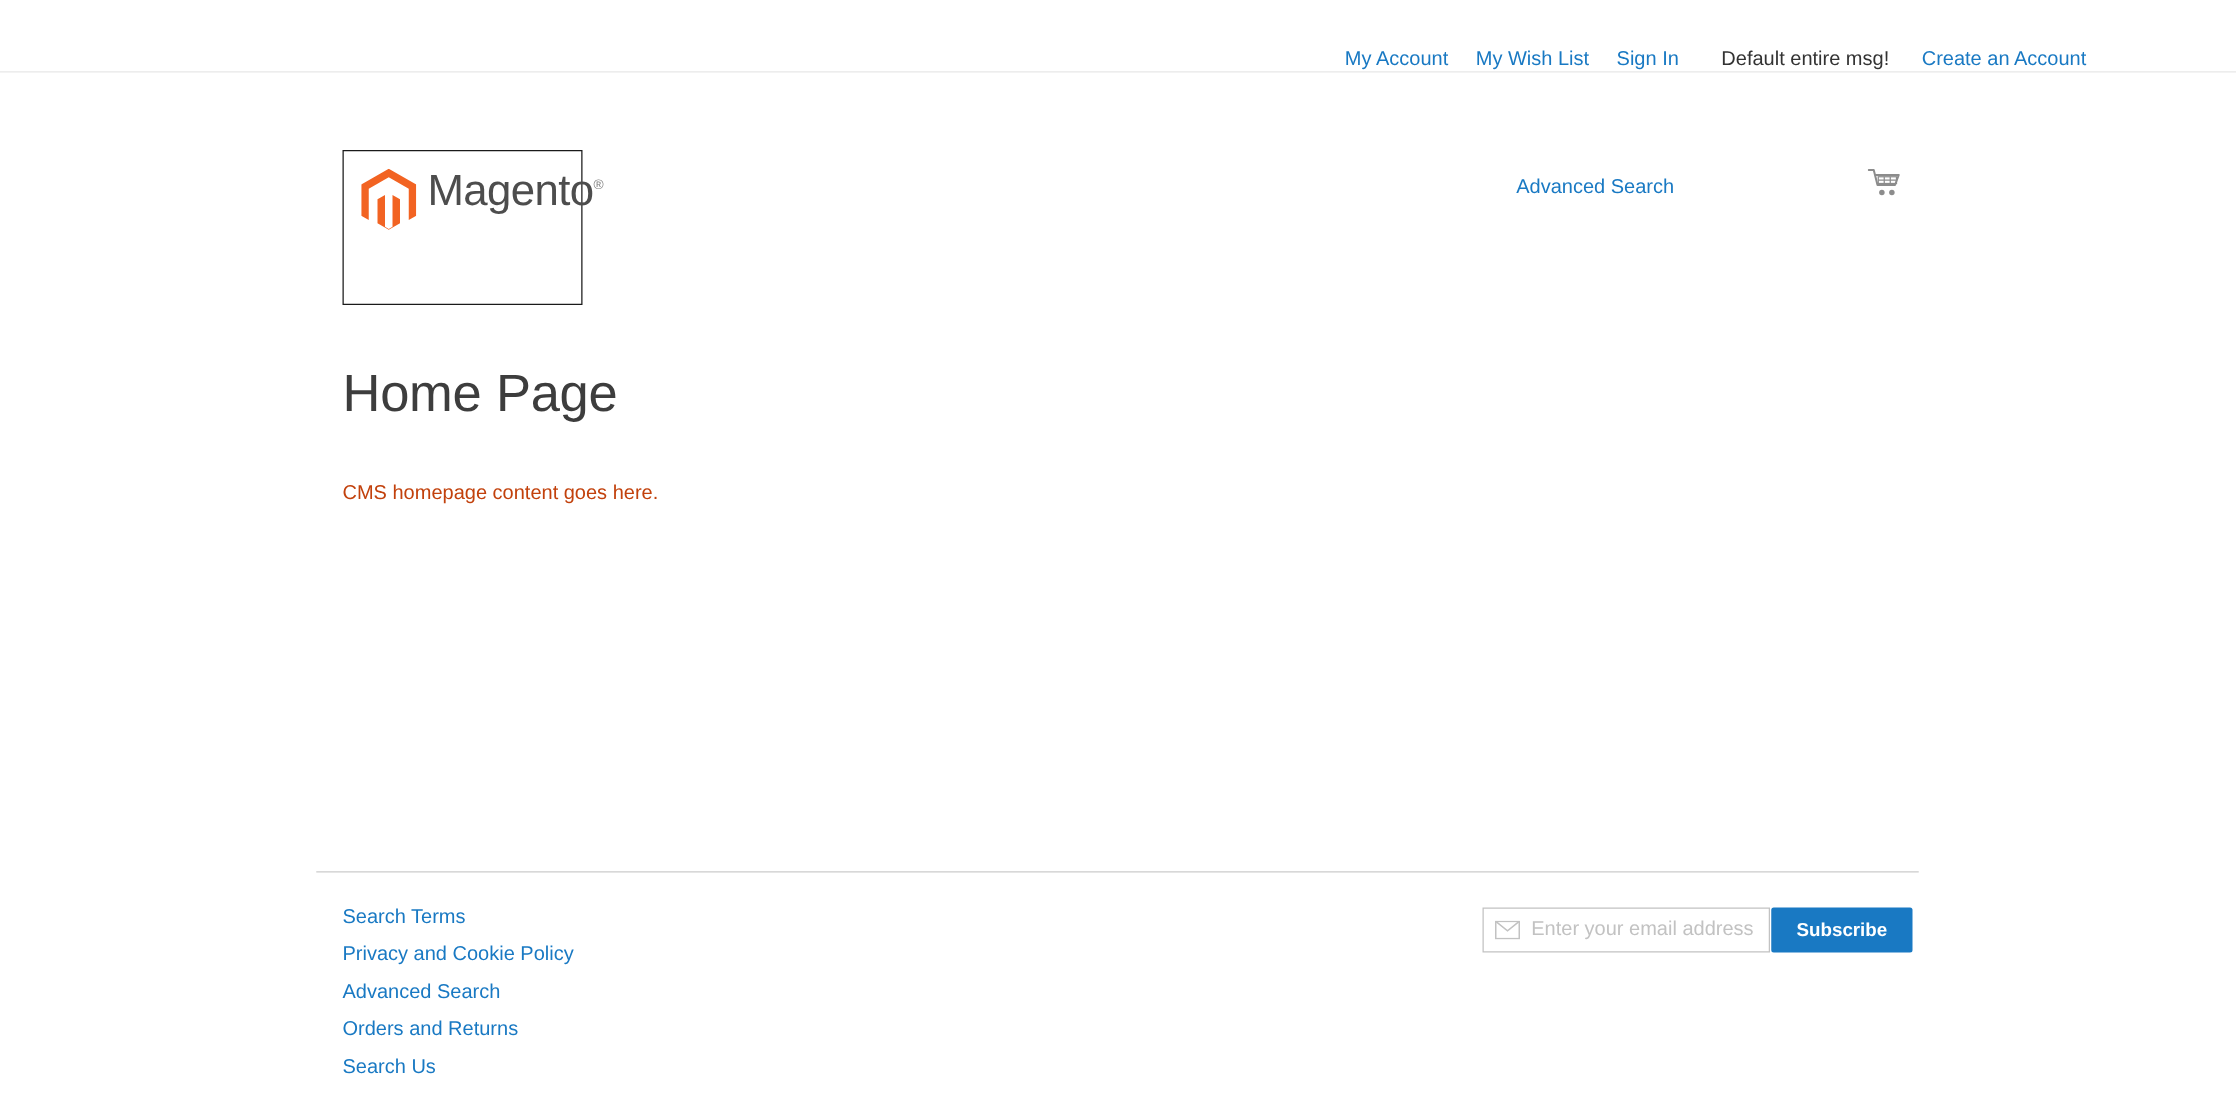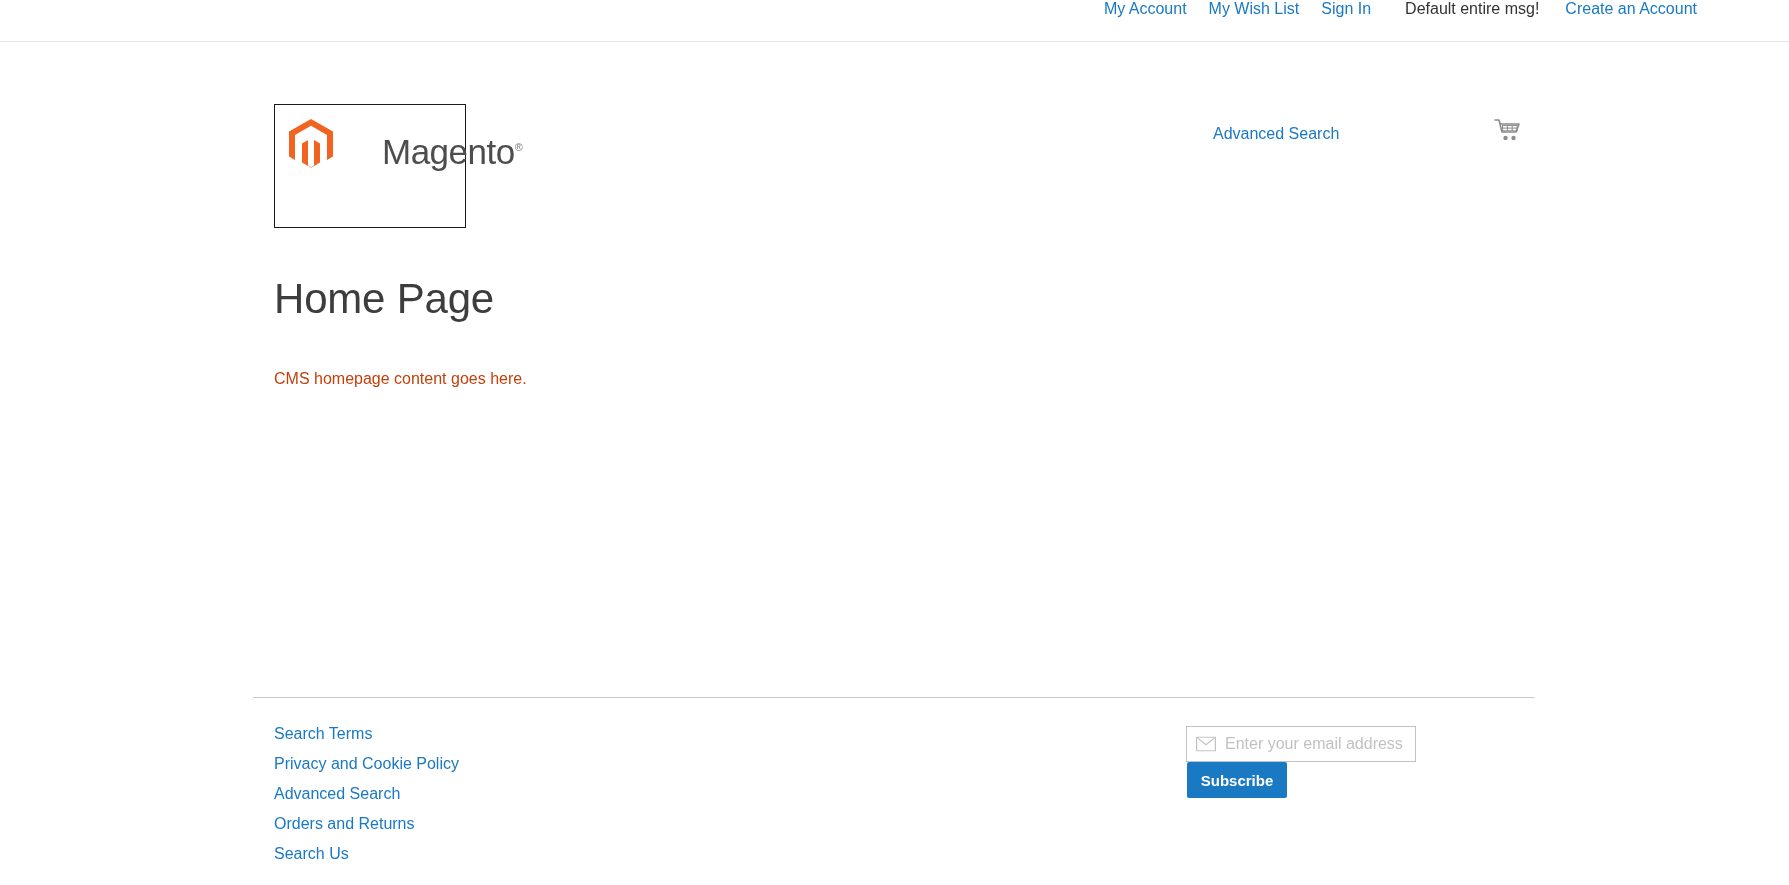--- a/index.html
+++ b/index.html
@@ -10,27 +10,27 @@
     height: 885px;
     background: #ffffff;
     font-family: "Liberation Sans", sans-serif;
     color: #333333;
     overflow: hidden;
   }
 
   
   .panel-wrapper {
     width: 100%;
-    height: 42px;
+    height: 58px;
     border-bottom: 1px solid #e8e8e8;
     background: #ffffff;
     display: flex;
-    align-items: flex-start;
+    align-items: flex-end;
     justify-content: flex-end;
-    padding-right: 92px;
+    padding-right: 120px;
   }
   .panel-links {
     display: flex;
     align-items: center;
     font-size: 16px;
   }
   .panel-links a {
     color: #1979c3;
     text-decoration: none;
     margin-right: 22px;
@@ -58,22 +58,21 @@
     width: 192px;
     height: 124px;
     border: 1px solid #1a1a1a;
     background: #ffffff;
   }
   .logo-inner {
     position: absolute;
     left: 14px;
     top: 14px;
     display: flex;
-    align-items: flex-end;
-    gap: 40px;
+    align-items: flex-start;
   }
   .logo-mark { width: 44px; height: 50px; display: block; }
   .logo-word {
     font-size: 35px;
     color: #4d4d4d;
     letter-spacing: -0.5px;
     margin-left: 9px;
     font-weight: 400;
     line-height: 1;
     position: relative;
@@ -192,21 +191,20 @@
     color: #1979c3;
     text-decoration: none;
   }
 
   .newsletter {
     position: absolute;
     left: 1186px;
     top: 28px;
     display: flex;
     align-items: stretch;
-    flex-direction: column;
   }
   .email-field {
     position: relative;
     width: 230px;
     height: 36px;
     border: 1px solid #c2c2c2;
     background: #ffffff;
     display: flex;
     align-items: center;
     padding-left: 36px;
@@ -225,21 +223,21 @@
   .envelope-icon {
     position: absolute;
     left: 9px;
     top: 50%;
     transform: translateY(-50%);
     width: 20px;
     height: 15px;
     display: block;
   }
   .subscribe-btn {
-    width: 100px;
+    width: 113px;
     height: 36px;
     background: #1979c3;
     color: #ffffff;
     border: 0;
     font-size: 15px;
     font-weight: bold;
     cursor: pointer;
     font-family: "Liberation Sans", sans-serif;
     border-radius: 2px;
     margin-left: 1px;

